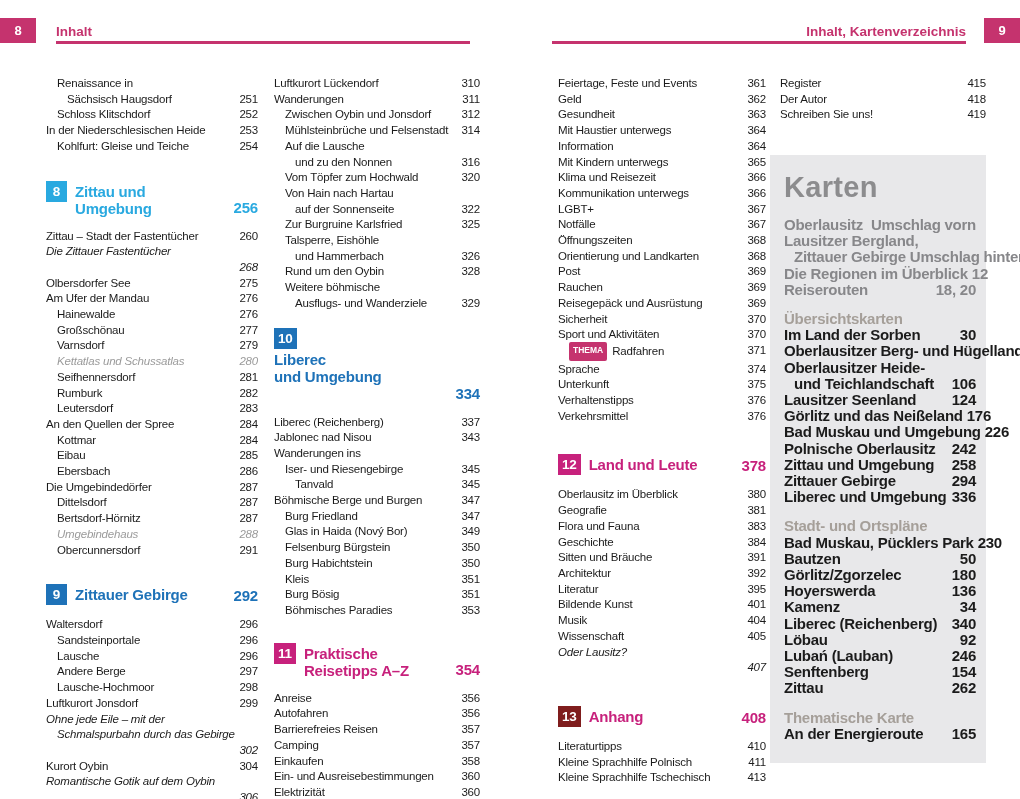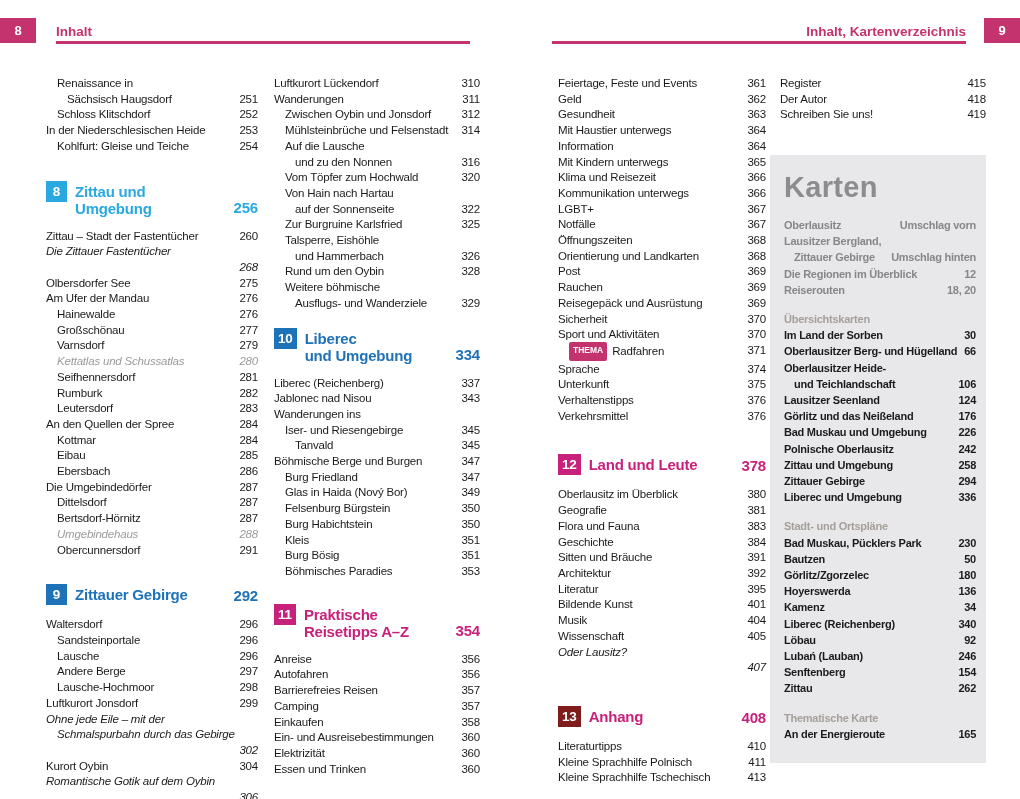--- a/index.html
+++ b/index.html
@@ -43,21 +43,21 @@
 
   .thema { display:inline-block; background:var(--pink,#c5336e); color:#fff; 
            font-weight:bold; font-size:8.5px; letter-spacing:0; padding:1.5px 4px; border-radius:2px;
            margin-right:5px; transform:translateY(-1px); }
 
   
   #karten-box { position:absolute; left:770px; top:155px; width:216px; height:608px;
                 background:var(--karten_bg,#e8e8ea); padding:16px 10px 0 14px; }
   #karten-title { font-size:29px; line-height:32px; font-weight:bold; color:var(--karten_title,#8c8c8e);
                   margin-bottom:14px; letter-spacing:0.3px; }
-  #karten-box .row { font-weight:bold; font-size:11px; line-height:16.2px; letter-spacing:-0.25px; }
+  #karten-box .row { font-weight:bold; font-size:15px; line-height:16.2px; letter-spacing:-0.25px; }
   #karten-box .i1 { padding-left:10px; }
   #karten-box .s-g { color:var(--karten_muted,#87878a); }
   #karten-box .s-h { color:var(--karten_subheader,#a59f99); margin-top:13px; }
 </style>
 </head>
 <body>
 
 <div id="page">
 
   <div id="tab-left" class="tab">8</div>
@@ -280,21 +280,21 @@
         <span class="pg">328</span>
       </div>
       <div class="row i1">
         <span class="txt">Weitere böhmische</span>
       </div>
       <div class="row i2">
         <span class="txt">Ausflugs- und Wanderziele</span>
         <span class="pg">329</span>
       </div>
       <div class="gap" style="height: 10px;"></div>
-      <div class="section" style="color: rgb(30, 114, 184);">
+      <div class="section" style="color: rgb(30, 114, 184); flex-direction: column;">
         <span class="badge" style="background: rgb(30, 114, 184);">10</span>
         <span class="stitle">
           <div class="sec-line">Liberec</div>
           <div class="sec-line">und Umgebung</div>
         </span>
         <span class="spage">334</span>
       </div>
       <div class="row">
         <span class="txt">Liberec (Reichenberg)</span>
         <span class="pg">337</span>

